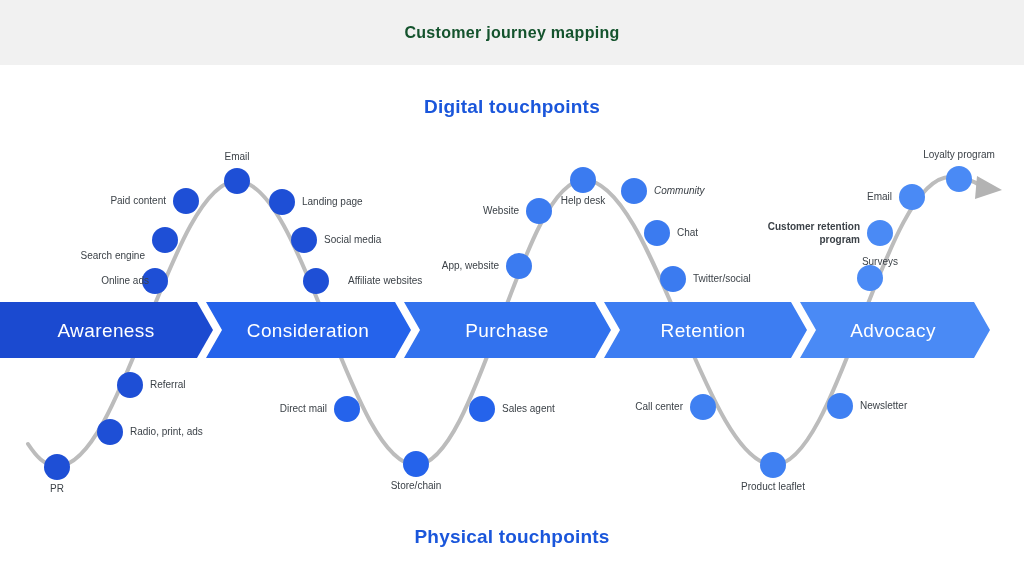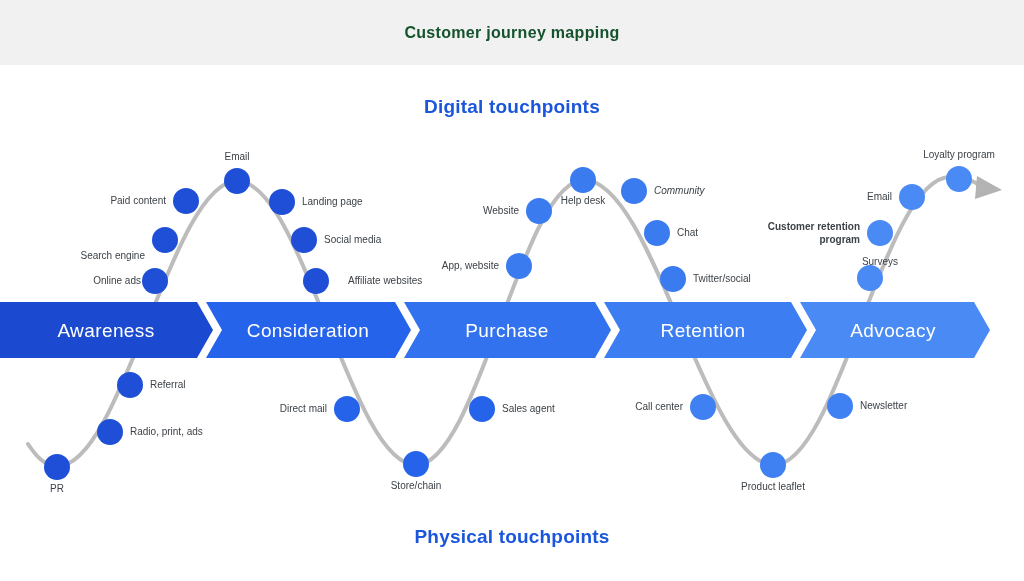--- a/index.html
+++ b/index.html
@@ -68,21 +68,21 @@
     <text class="stage-text" x="106" y="337" text-anchor="middle">Awareness</text>
     <text class="stage-text" x="308" y="337" text-anchor="middle">Consideration</text>
     <text class="stage-text" x="507" y="337" text-anchor="middle">Purchase</text>
     <text class="stage-text" x="703" y="337" text-anchor="middle">Retention</text>
     <text class="stage-text" x="893" y="337" text-anchor="middle">Advocacy</text>
   </g>
 </svg>
 
 <div id="touchpoint-layer">
     <div class="dot" style="left: 142px; top: 268px; background: rgb(30, 79, 214);"></div>
-    <div class="tp-label pos-left" style="left: 141px; top: 281px;">Online ads</div>
+    <div class="tp-label pos-left" style="left: 149px; top: 281px;">Online ads</div>
     <div class="dot" style="left: 152px; top: 227px; background: rgb(30, 79, 214);"></div>
     <div class="tp-label pos-left" style="left: 145px; top: 256px;">Search engine</div>
     <div class="dot" style="left: 173px; top: 188px; background: rgb(30, 79, 214);"></div>
     <div class="tp-label pos-left" style="left: 166px; top: 201px;">Paid content</div>
     <div class="dot" style="left: 224px; top: 168px; background: rgb(30, 79, 214);"></div>
     <div class="tp-label pos-above" style="left: 237px; top: 163px;">Email</div>
     <div class="dot" style="left: 269px; top: 189px; background: rgb(30, 79, 214);"></div>
     <div class="tp-label pos-right" style="left: 302px; top: 202px;">Landing page</div>
     <div class="dot" style="left: 291px; top: 227px; background: rgb(30, 79, 214);"></div>
     <div class="tp-label pos-right" style="left: 324px; top: 240px;">Social media</div>

